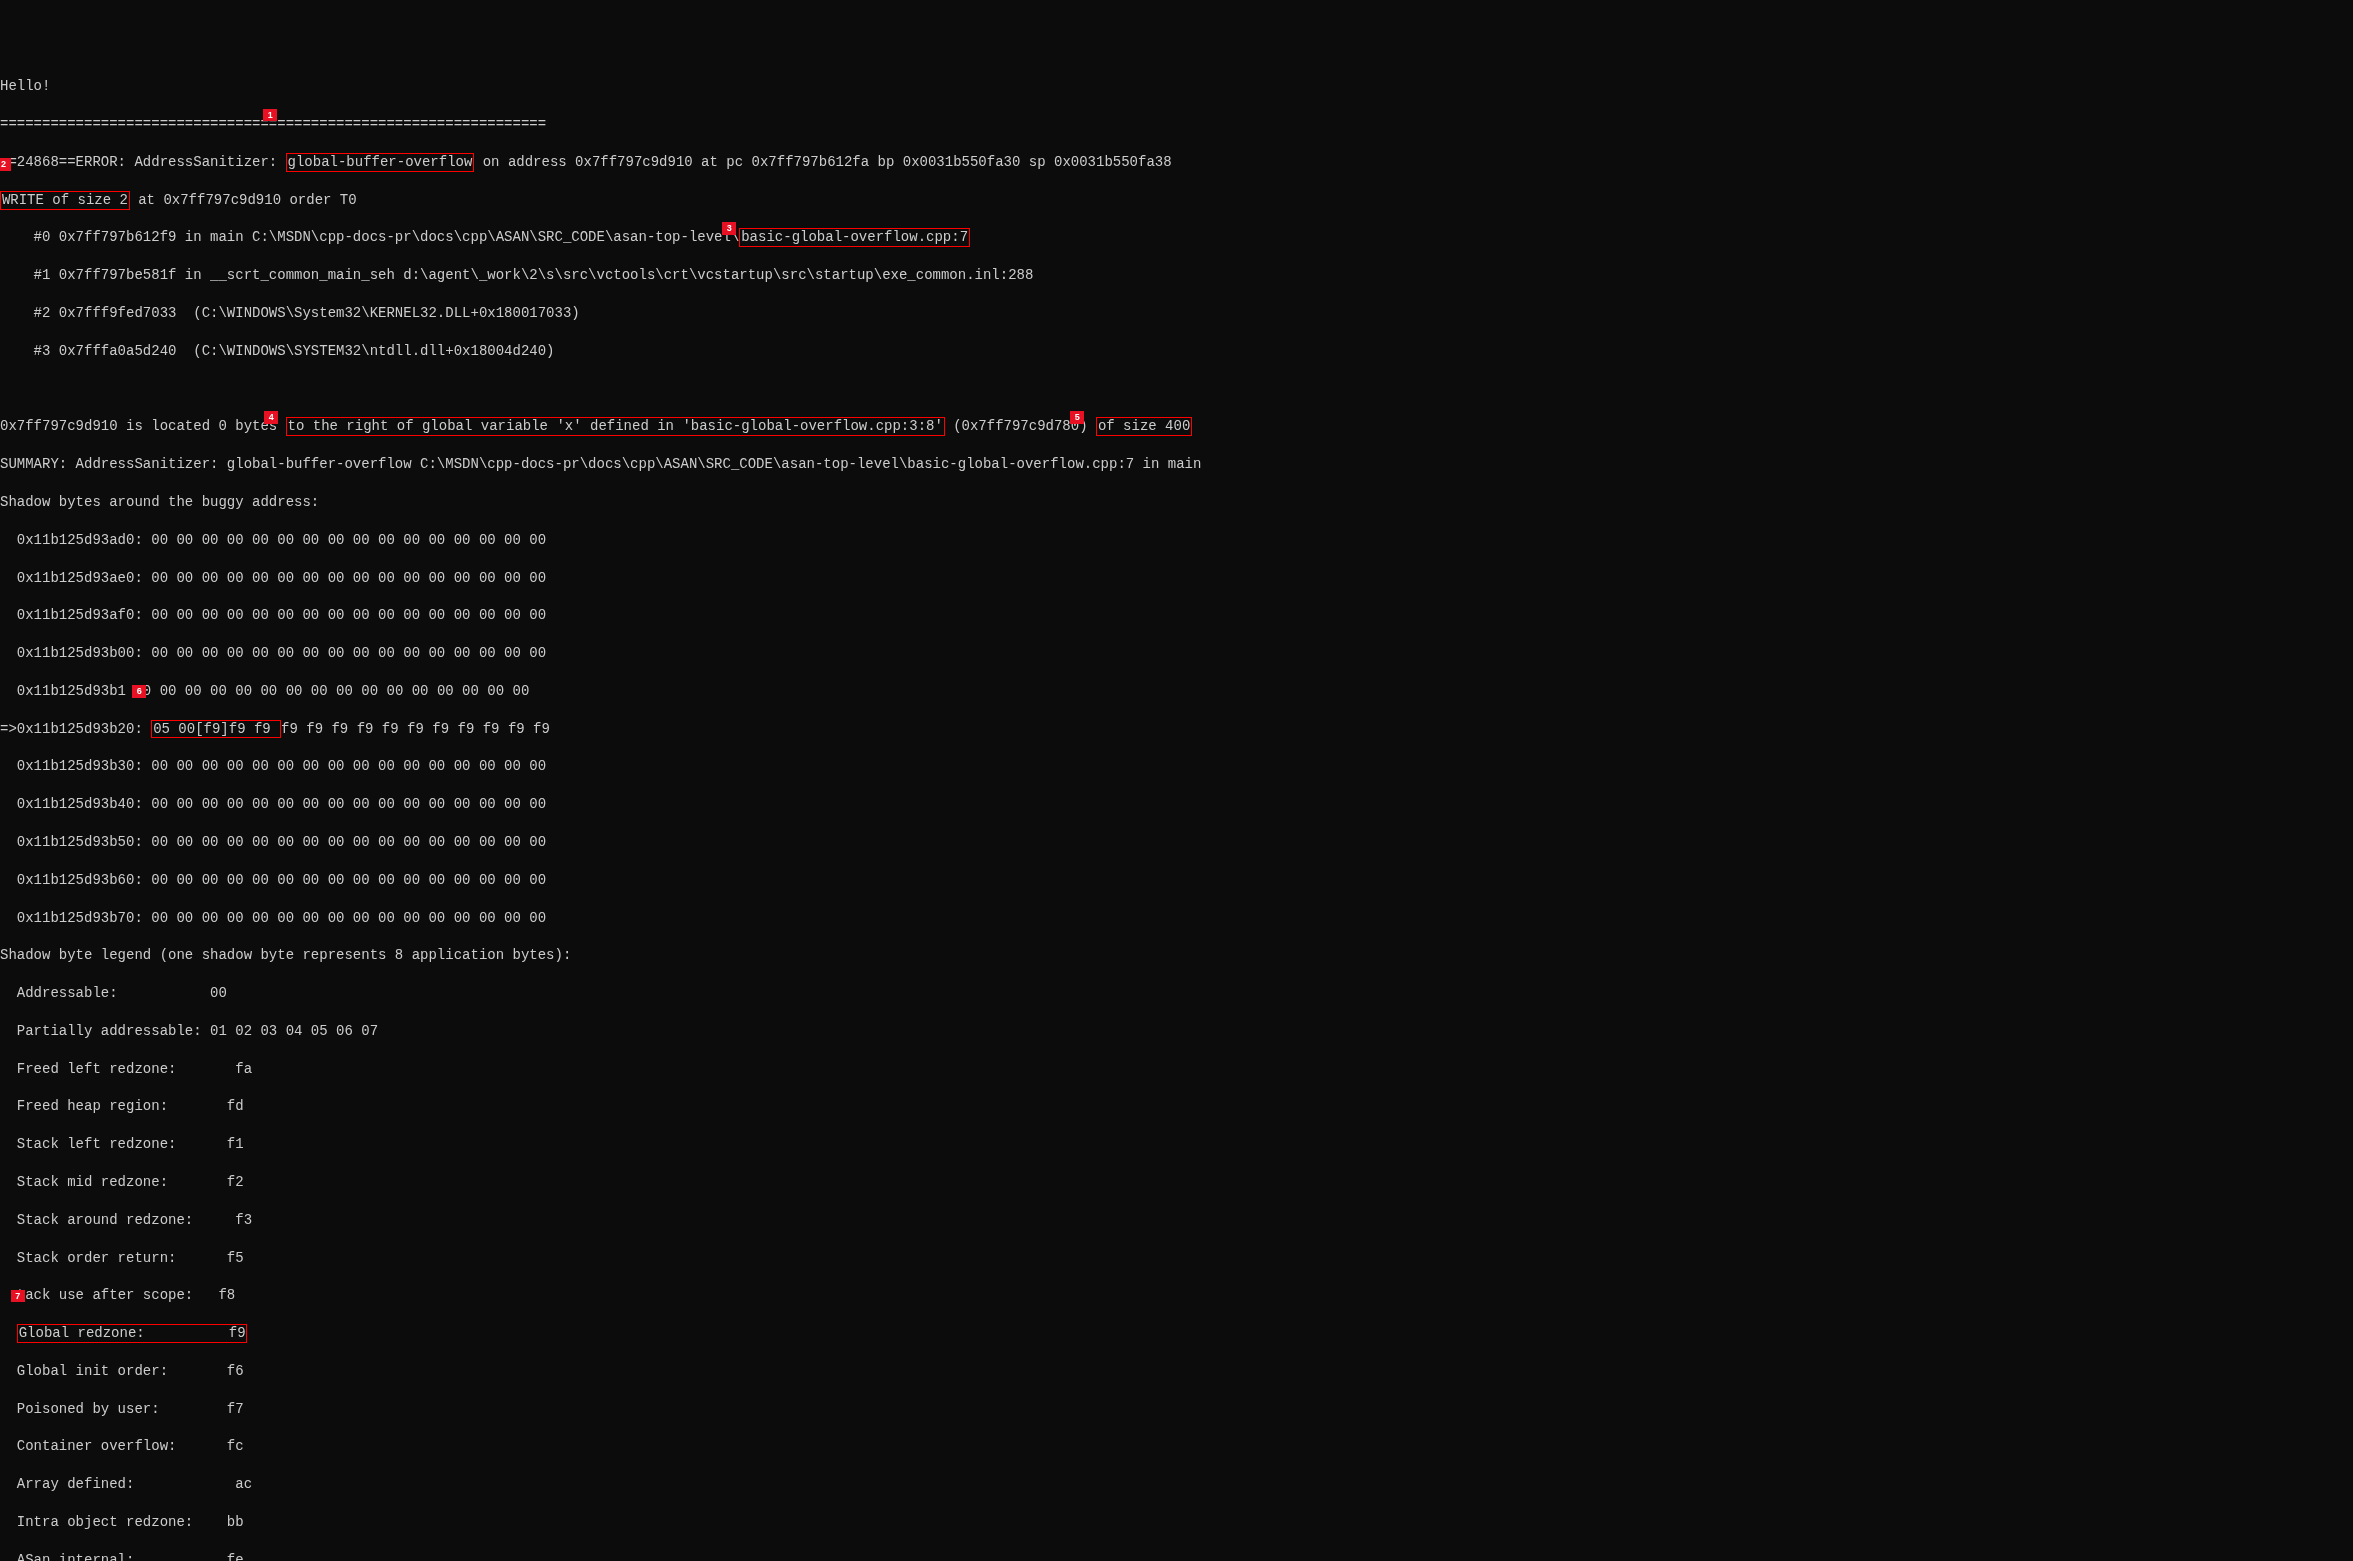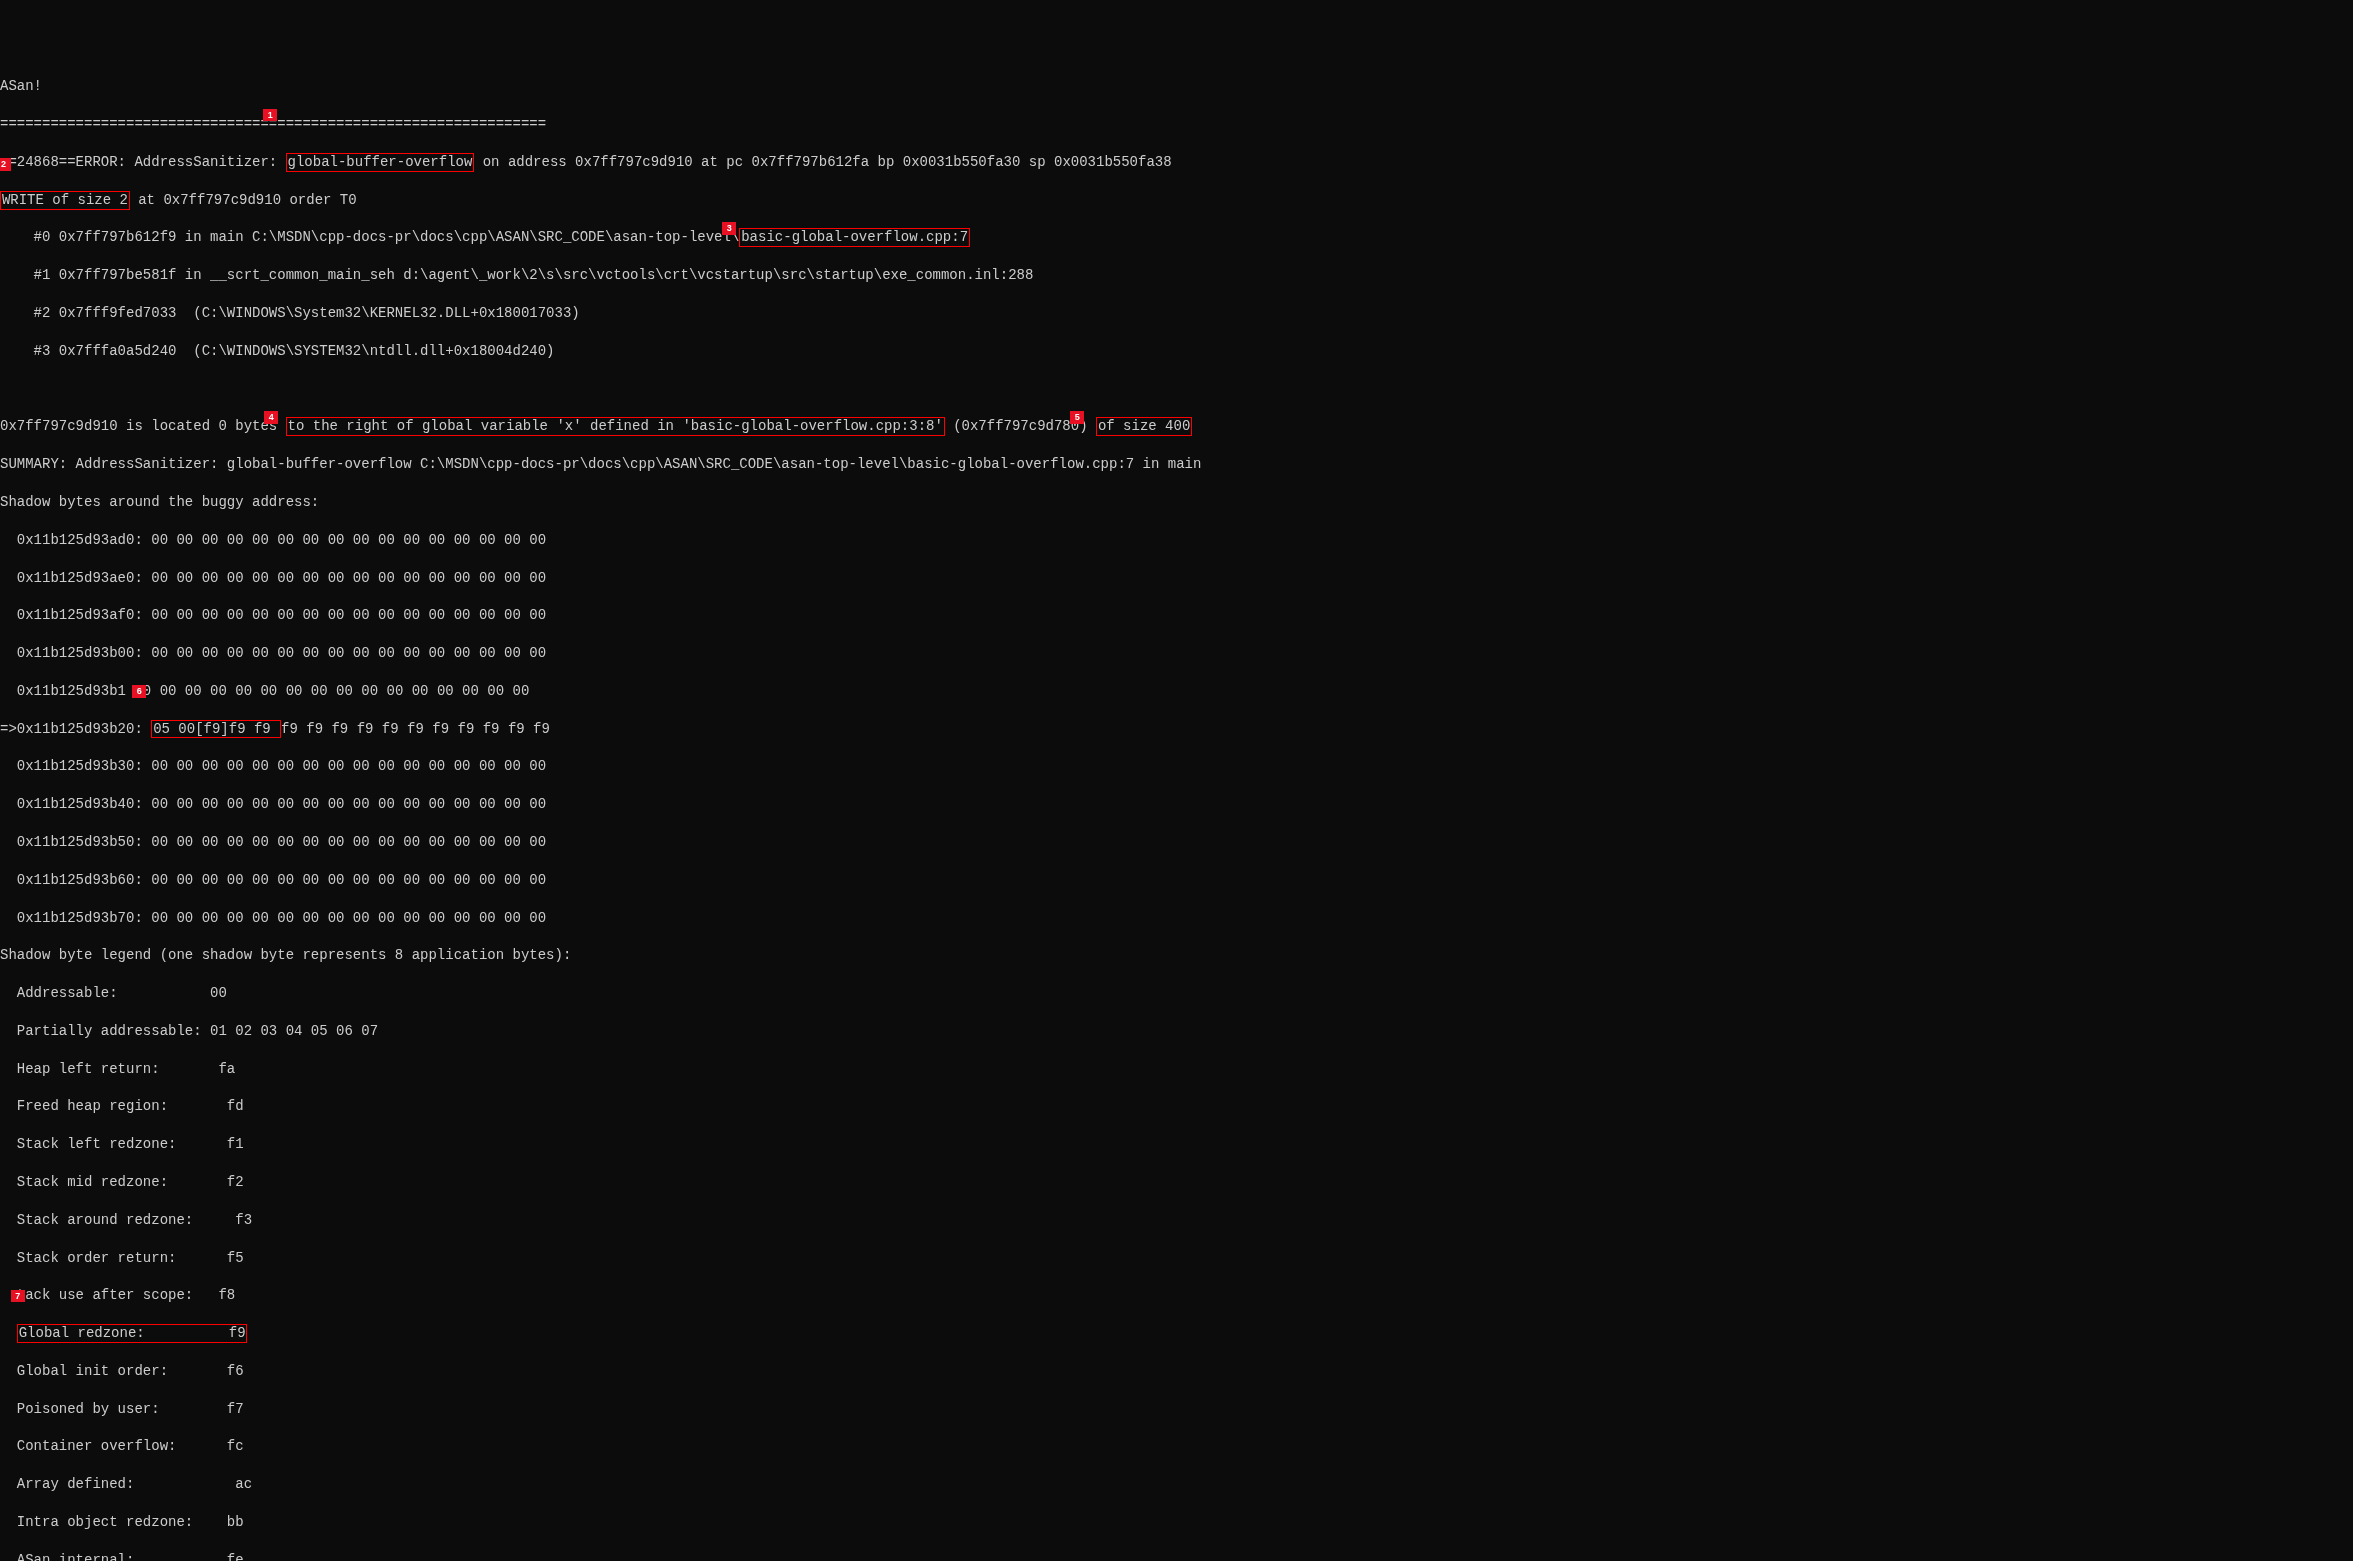--- a/index.html
+++ b/index.html
@@ -41,21 +41,21 @@
   .callout-4 { top: -6.3px; left: 264px; }
   .callout-5 { top: -6.3px; left: 1070px; }
   .callout-6 { top: 3.6px; left: 132px; }
   .callout-7 { top: 3.6px; left: 10.7px; }
 </style>
 </head>
 <body>
 
 
 
-<span class="line">ASan!</span>
+<span class="line">Hello!</span>
 <span class="line"><span class="callout callout-1">1</span><span>=================================================================</span></span>
 <span class="line"><span class="callout callout-2">2</span><span>==24868==ERROR: AddressSanitizer: </span><span class="redbox">global-buffer-overflow</span><span> on address 0x7ff797c9d910 at pc 0x7ff797b612fa bp 0x0031b550fa30 sp 0x0031b550fa38</span></span>
 <span class="line"><span class="redbox">WRITE of size 2</span><span> at 0x7ff797c9d910 order T0</span></span>
 <span class="line"><span class="callout callout-3">3</span><span>    #0 0x7ff797b612f9 in main C:\MSDN\cpp-docs-pr\docs\cpp\ASAN\SRC_CODE\asan-top-level\</span><span class="redbox">basic-global-overflow.cpp:7</span></span>
 <span class="line">    #1 0x7ff797be581f in __scrt_common_main_seh d:\agent\_work\2\s\src\vctools\crt\vcstartup\src\startup\exe_common.inl:288</span>
 <span class="line">    #2 0x7fff9fed7033  (C:\WINDOWS\System32\KERNEL32.DLL+0x180017033)</span>
 <span class="line">    #3 0x7fffa0a5d240  (C:\WINDOWS\SYSTEM32\ntdll.dll+0x18004d240)</span>
 <span class="line"> </span>
 <span class="line"><span class="callout callout-4">4</span><span class="callout callout-5">5</span><span>0x7ff797c9d910 is located 0 bytes </span><span class="redbox">to the right of global variable 'x' defined in 'basic-global-overflow.cpp:3:8'</span><span> (0x7ff797c9d780) </span><span class="redbox">of size 400</span></span>
 <span class="line">SUMMARY: AddressSanitizer: global-buffer-overflow C:\MSDN\cpp-docs-pr\docs\cpp\ASAN\SRC_CODE\asan-top-level\basic-global-overflow.cpp:7 in main</span>
@@ -67,21 +67,21 @@
 <span class="line"><span class="callout callout-6">6</span><span>  0x11b125d93b1</span><span> 00 00 00 00 00 00 00 00 00 00 00 00 00 00 00 00</span></span>
 <span class="line"><span>=&gt;0x11b125d93b20: </span><span class="redbox">05 00[f9]f9 f9 </span><span>f9 f9 f9 f9 f9 f9 f9 f9 f9 f9 f9</span></span>
 <span class="line">  0x11b125d93b30: 00 00 00 00 00 00 00 00 00 00 00 00 00 00 00 00</span>
 <span class="line">  0x11b125d93b40: 00 00 00 00 00 00 00 00 00 00 00 00 00 00 00 00</span>
 <span class="line">  0x11b125d93b50: 00 00 00 00 00 00 00 00 00 00 00 00 00 00 00 00</span>
 <span class="line">  0x11b125d93b60: 00 00 00 00 00 00 00 00 00 00 00 00 00 00 00 00</span>
 <span class="line">  0x11b125d93b70: 00 00 00 00 00 00 00 00 00 00 00 00 00 00 00 00</span>
 <span class="line">Shadow byte legend (one shadow byte represents 8 application bytes):</span>
 <span class="line">  Addressable:           00</span>
 <span class="line">  Partially addressable: 01 02 03 04 05 06 07</span>
-<span class="line">  Heap left return:       fa</span>
+<span class="line">  Freed left redzone:       fa</span>
 <span class="line">  Freed heap region:       fd</span>
 <span class="line">  Stack left redzone:      f1</span>
 <span class="line">  Stack mid redzone:       f2</span>
 <span class="line">  Stack around redzone:     f3</span>
 <span class="line">  Stack order return:      f5</span>
 <span class="line"><span class="callout callout-7">7</span><span>  </span><span>tack use after scope:   f8</span></span>
 <span class="line"><span>  </span><span class="redbox">Global redzone:          f9</span></span>
 <span class="line">  Global init order:       f6</span>
 <span class="line">  Poisoned by user:        f7</span>
 <span class="line">  Container overflow:      fc</span>

